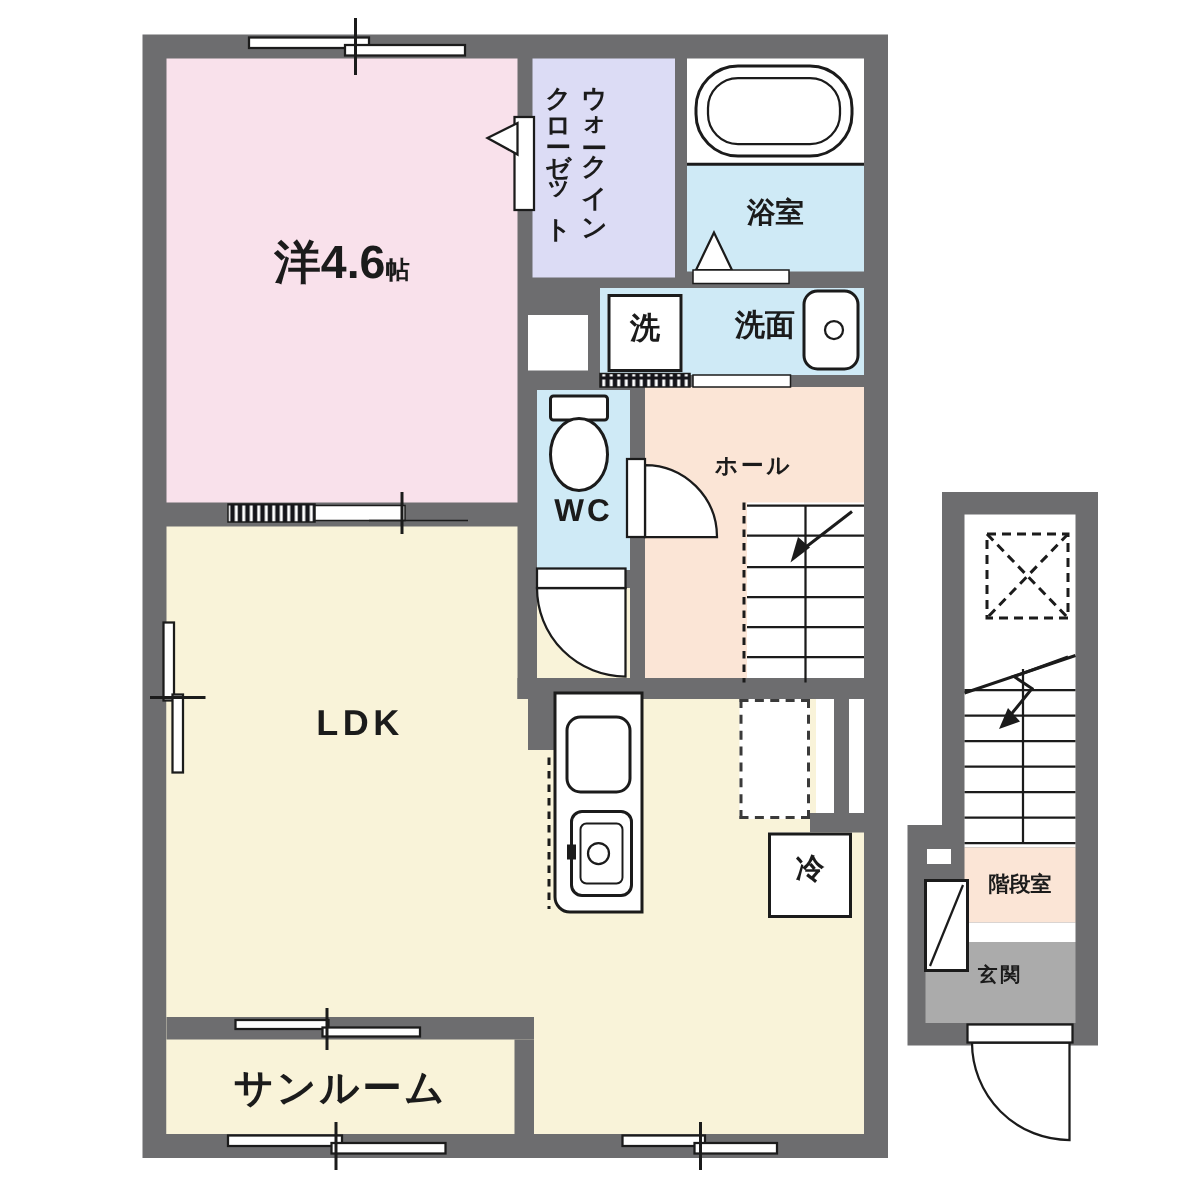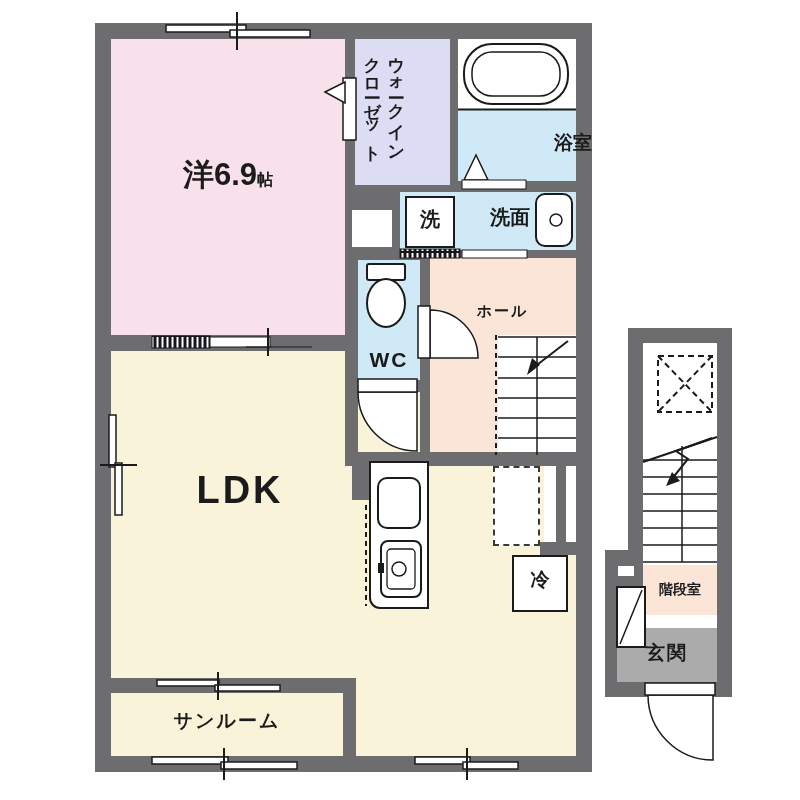--- a/index.html
+++ b/index.html
@@ -188,32 +188,32 @@
       <line x1="620" y1="644" x2="642" y2="590" stroke-width="1.5"></line>
     </g>
 
     <g stroke="#1b1b1b" fill="#ffffff">
       <path d="M713,695 L648,695 A65,65 0 0 0 713,760 Z" stroke-width="1.5"></path>
       <rect x="645" y="683" width="70" height="12" stroke-width="1.5"></rect>
     </g>
   </svg>
 
   <div class="lbl" style="left:108px;top:158px;width:240px;font-size:31px;">
-    <span>洋</span><span>6.9</span><span class="unit">帖</span>
+    <span>洋</span><span>4.6</span><span class="unit">帖</span>
   </div>
 
   <div class="lbl vtext" style="left:386px;top:46px;font-size:17px;">ウォークイン</div>
   <div class="lbl vtext" style="left:362px;top:46px;font-size:17px;">クローゼット</div>
 
-  <div class="lbl" style="left:458px;top:133px;width:134px;font-size:19px;text-align:right;">浴室</div>
+  <div class="lbl" style="left:458px;top:133px;width:118px;font-size:19px;">浴室</div>
   <div class="lbl" style="left:405px;top:208px;width:50px;font-size:20px;">洗</div>
   <div class="lbl" style="left:458px;top:206px;width:72px;font-size:20px;text-align:right;">洗面</div>
-  <div class="lbl" style="left:358px;top:348px;width:62px;font-size:21px;letter-spacing:2px;">WC</div>
+  <div class="lbl" style="left:358px;top:329px;width:62px;font-size:21px;letter-spacing:2px;">WC</div>
   <div class="lbl" style="left:455px;top:303px;width:95px;font-size:15px;letter-spacing:2px;">ホール</div>
 
-  <div class="lbl" style="left:140px;top:470px;width:200px;font-size:38px;letter-spacing:3px;text-align:center;">LDK</div>
+  <div class="lbl" style="left:140px;top:470px;width:200px;font-size:24px;letter-spacing:3px;text-align:center;">LDK</div>
 
   <div class="lbl" style="left:512px;top:570px;width:56px;font-size:19px;">冷</div>
-  <div class="lbl" style="left:117px;top:711px;width:220px;font-size:19px;letter-spacing:2px;">サンルーム</div>
+  <div class="lbl" style="left:117px;top:711px;width:220px;font-size:26px;letter-spacing:2px;">サンルーム</div>
   <div class="lbl" style="left:643px;top:582px;width:74px;font-size:14px;">階段室</div>
-  <div class="lbl" style="left:627px;top:643px;width:80px;font-size:19px;letter-spacing:2px;">玄関</div>
+  <div class="lbl" style="left:627px;top:643px;width:80px;font-size:13px;letter-spacing:2px;">玄関</div>
 
 </div>
 
 </body></html>

